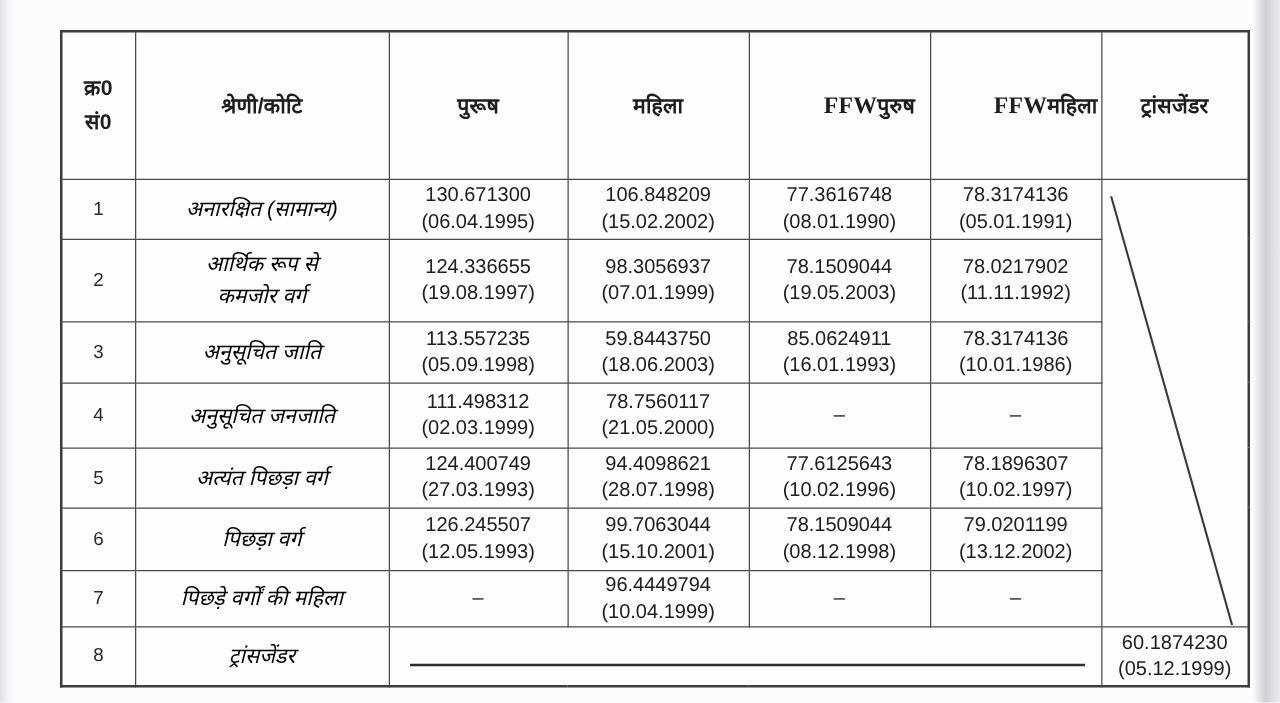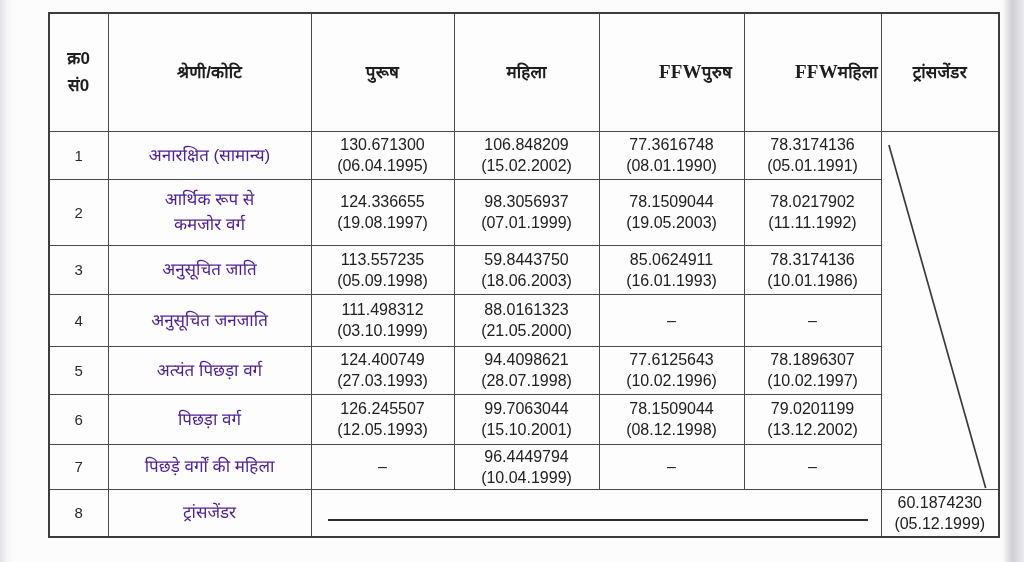--- a/index.html
+++ b/index.html
@@ -15,21 +15,21 @@
   .edge-left {
     position: absolute; left: 0; top: 0; width: 12px; height: 562px;
     background: linear-gradient(to right, #e2e2e6, #f4f4f6 55%, rgba(255,255,255,0));
   }
   .edge-right {
     position: absolute; left: 1002px; top: 0; width: 22px; height: 562px;
     background: linear-gradient(to right, rgba(255,255,255,0) 0%, #cfcfd4 48%, #ececf0 100%);
   }
 
   table.marks {
-    position: absolute; left: 48px; top: 12px;
+    position: absolute; left: 48px; top: 24px;
     border-collapse: collapse; table-layout: fixed;
     width: 950px;
     background: #fdfdfe;
   }
   .marks td, .marks th {
     border: 1.6px solid #4a4a4a;
     padding: 0;
     vertical-align: middle;
     font-weight: normal;
   }
@@ -55,21 +55,21 @@
 
   .cell {
     display: flex; flex-direction: column;
     align-items: center; justify-content: center;
     height: 100%; width: 100%;
     text-align: center;
   }
   .hdr { font-size: 17px; font-weight: bold; letter-spacing: 0.2px; white-space: pre-line; line-height: 27px; }
   .hdr .ffw { font-family: "Liberation Serif", "DejaVu Serif", serif; font-size: 19px; margin-left: 48px; }
   .sno { font-size: 15px; color: #2a2a2a; }
-  .cat { font-size: 17px; line-height: 25px; white-space: pre-line; color: #4c1d95; }
+  .cat { font-size: 17px; line-height: 25px; white-space: pre-line; color: #000000; font-style: italic; }
   .val { font-size: 16px; line-height: 21px; color: #202020; }
   .date { font-size: 16px; line-height: 21px; color: #202020; }
   .date:empty, .val:empty { display: none; }
 
   
   td.tg-merged { position: relative; }
   td.tg-merged svg { position: absolute; left: 0; top: 0; width: 100%; height: 100%; display: block; }
 
   
   td.r8-merged { position: relative; }
@@ -233,26 +233,26 @@
   <tr class="r-4">
     <td>
           <div class="cell sno">4</div>
         </td>
     <td>
           <div class="cell cat">अनुसूचित जनजाति</div>
         </td>
     <td>
           <div class="cell">
             <span class="val">111.498312</span>
-            <span class="date">(03.10.1999)</span>
-          </div>
-        </td>
-    <td>
-          <div class="cell">
-            <span class="val">88.0161323</span>
+            <span class="date">(02.03.1999)</span>
+          </div>
+        </td>
+    <td>
+          <div class="cell">
+            <span class="val">78.7560117</span>
             <span class="date">(21.05.2000)</span>
           </div>
         </td>
     <td>
           <div class="cell">
             <span class="val">–</span>
           </div>
         </td>
     <td>
           <div class="cell">

